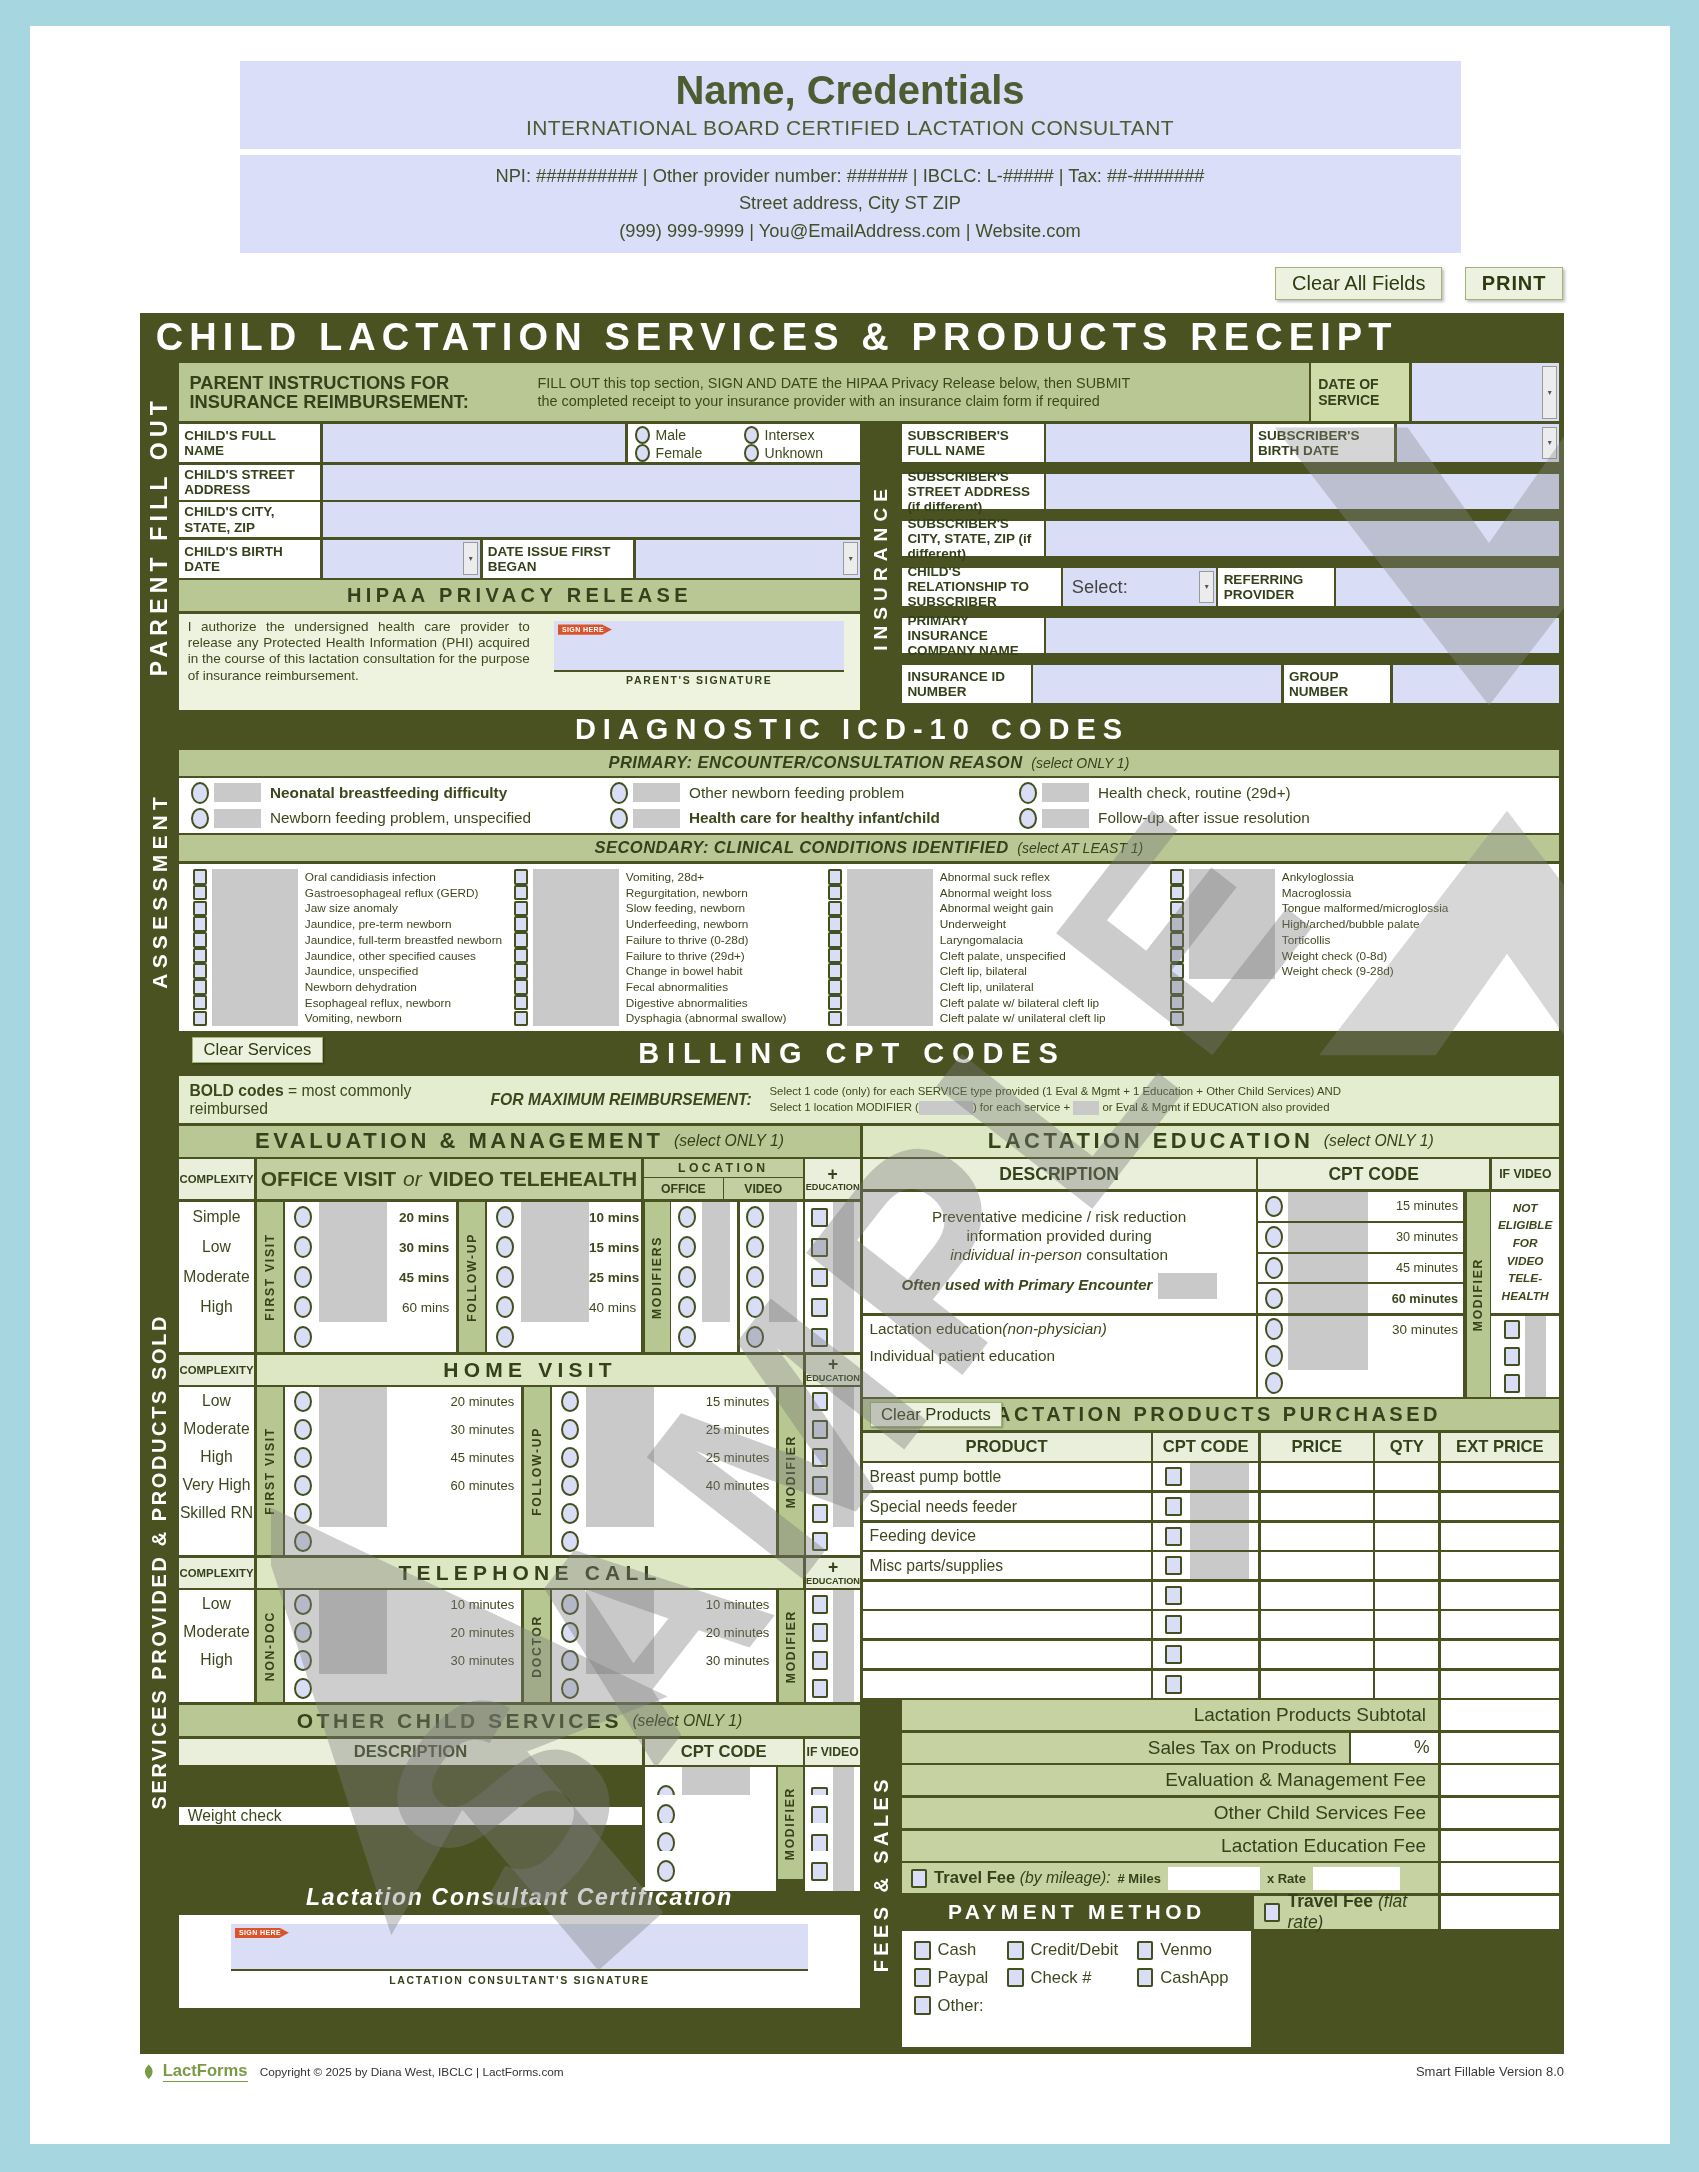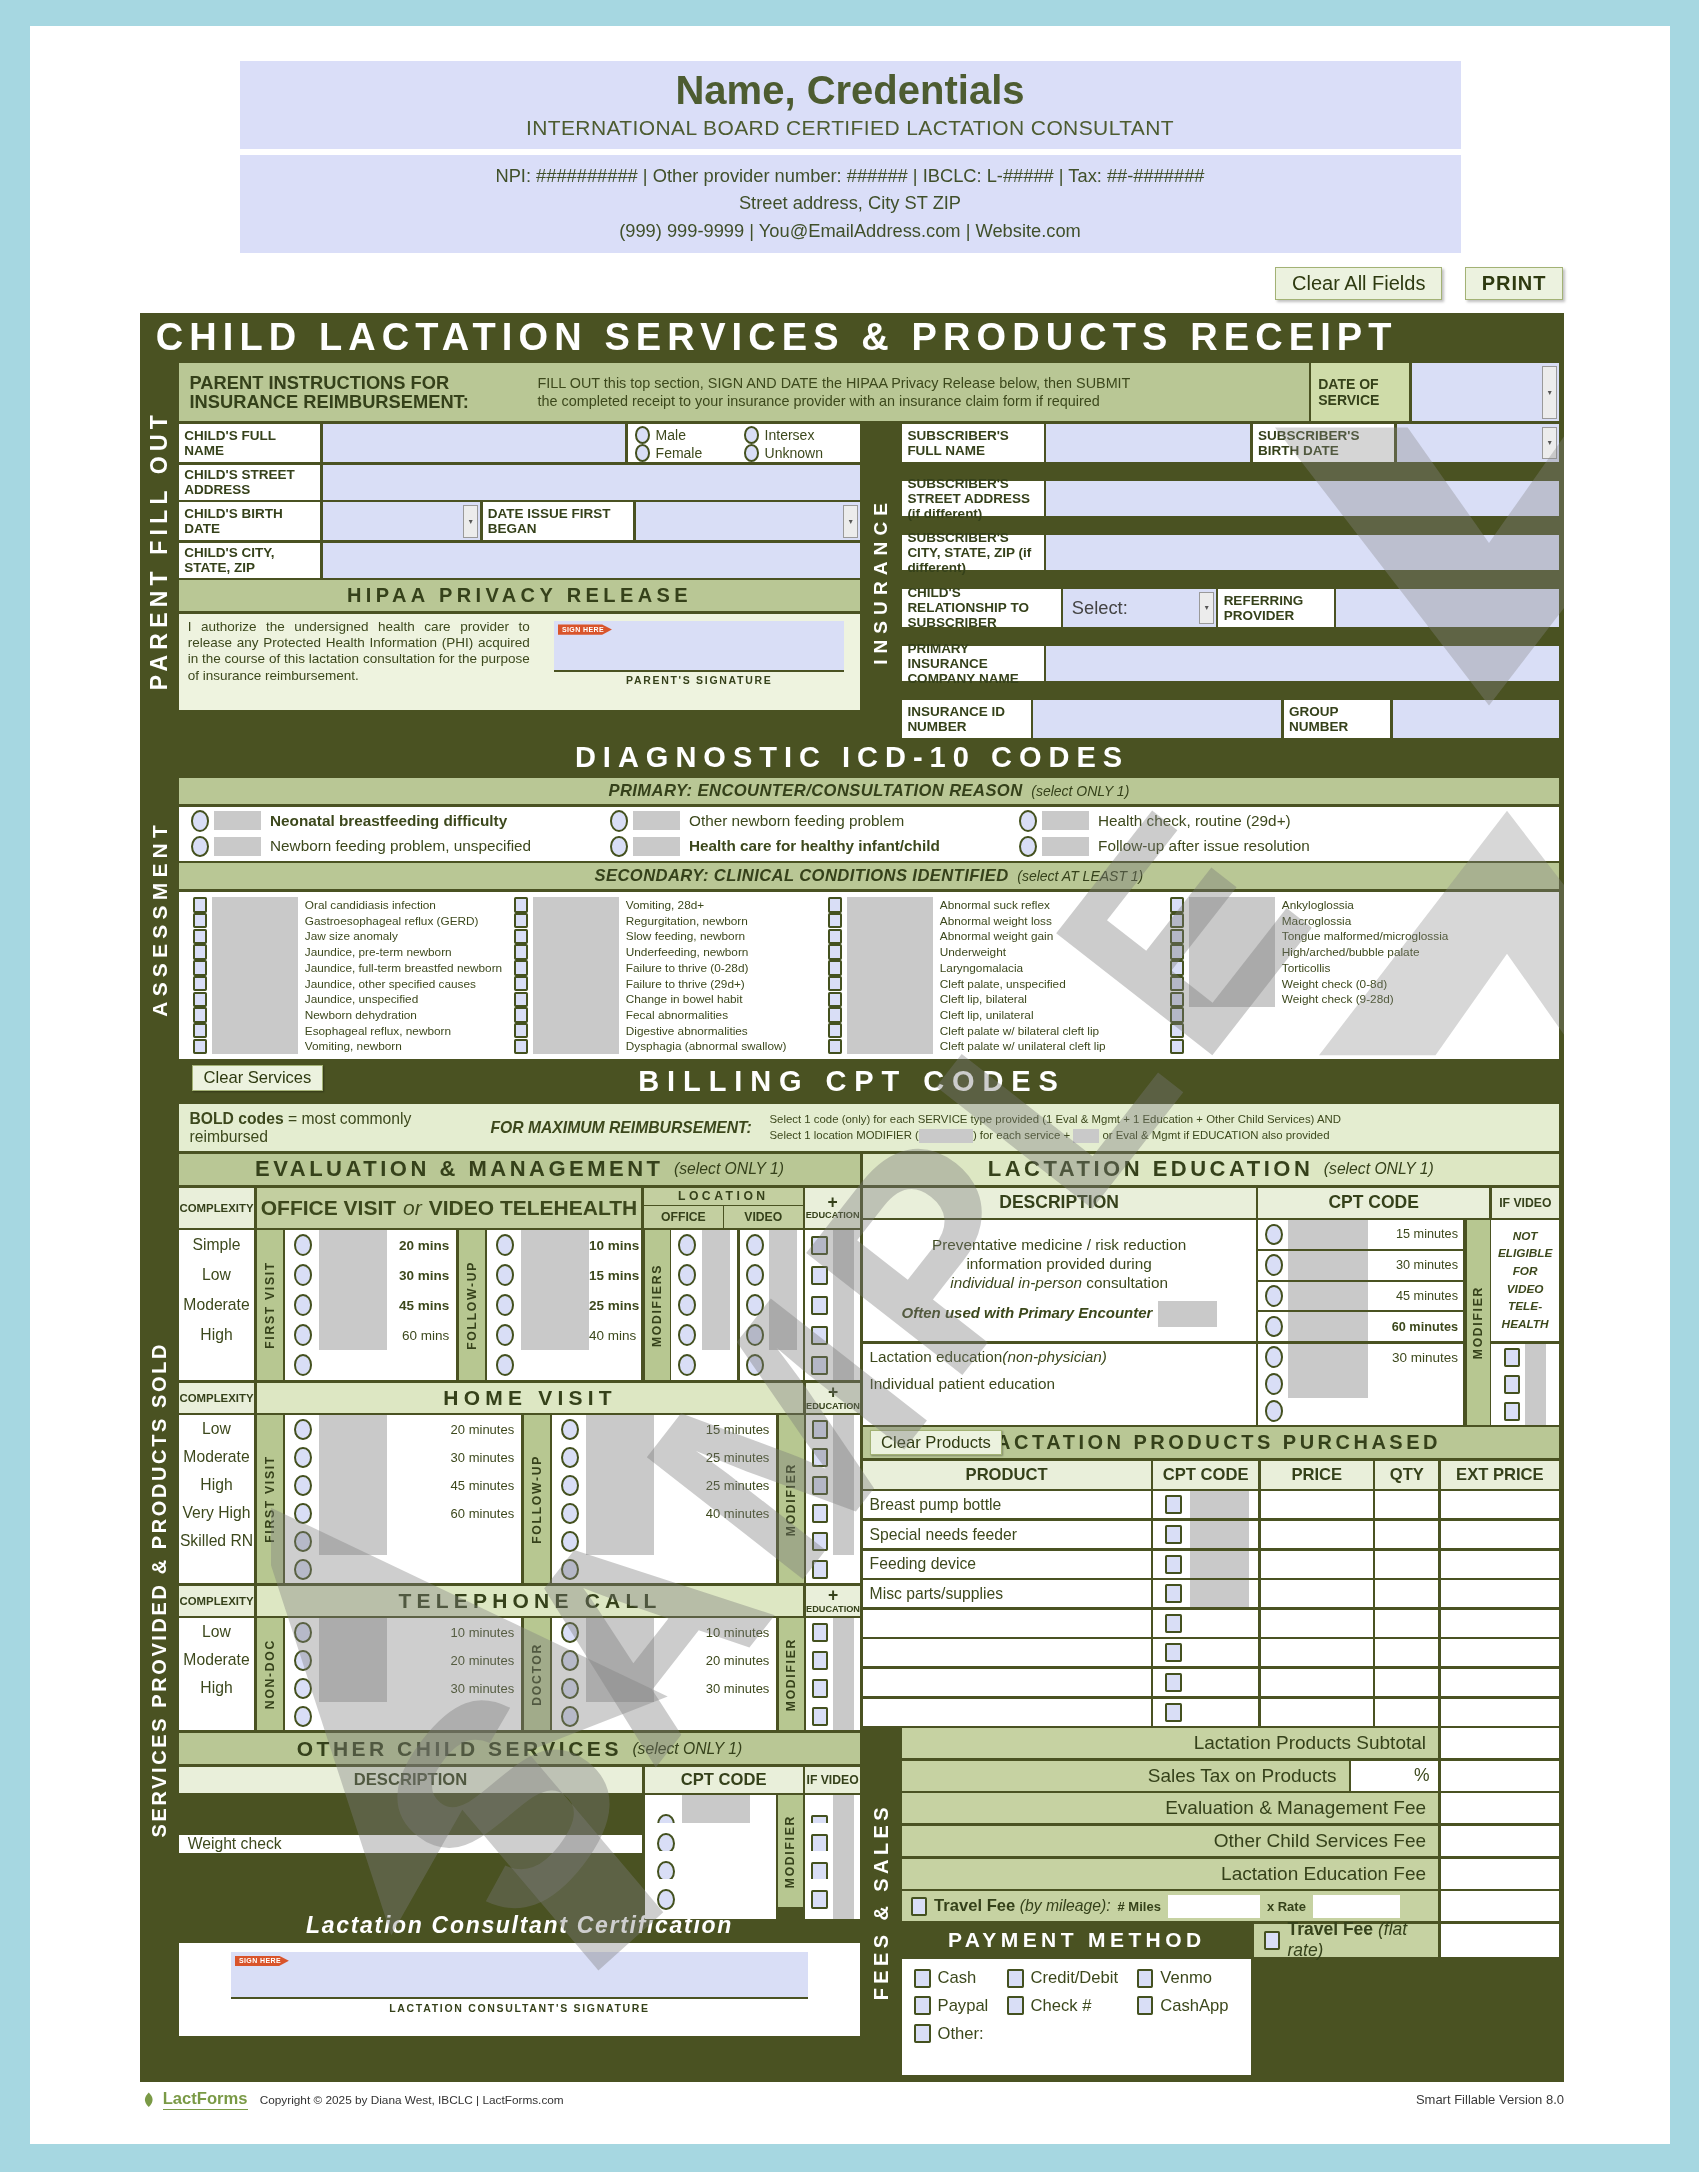--- a/index.html
+++ b/index.html
@@ -46,21 +46,21 @@
   .p-top{display:flex;gap:2.6px;height:58px;}
   .instr{flex:1;background:#b9c795;display:flex;align-items:center;}
   .instr-title{width:341px;font-weight:800;font-size:18.3px;line-height:1.08;color:#35411a;padding:0 7px 0 10.5px;}
   .instr-body{flex:1;font-size:14.4px;line-height:1.25;color:#3c481c;padding-right:7px;}
   .dos-label{width:84px;background:#cfdca9;font-weight:bold;font-size:14px;display:flex;align-items:center;padding:0 7px;color:#35411a;}
   .dos-input{width:147px;}
   .p-cols{display:flex;gap:2.6px;}
   .p-left{width:681px;display:flex;flex-direction:column;gap:2.6px;}
   .insrail{width:37px;flex:none;color:#fff;display:flex;align-items:center;justify-content:center;font-weight:bold;}
   .insrail .vtext{font-size:19px;letter-spacing:6.1px;}
-  .p-right{flex:1;display:flex;flex-direction:column;gap:19px;}
+  .p-right{flex:1;display:flex;flex-direction:column;gap:12px;}
   .prow{display:flex;gap:2.6px;}
   .h44{height:38px;} .h40{height:35px;} .h57{height:50px;}
   .w150{width:131px;flex:none;} .w135{width:118px;flex:none;} .w110{width:96px;flex:none;} .w170{width:148px;flex:none;} .w120{width:105px;flex:none;}
   .flex1{flex:1;}
   .genderbox{width:218px;flex:none;background:#fff;display:grid;grid-template-columns:1fr 1fr;grid-template-rows:1fr 1fr;grid-auto-flow:column;padding:1.7px 7px;}
   .gopt{display:flex;align-items:center;gap:5.2px;font-size:14px;}
   .gopt .rad{width:11.4px;height:14px;border-width:2.6px;}
   .hipaa-band{height:31px;background:#b9c795;display:flex;align-items:center;justify-content:center;font-weight:bold;font-size:20px;letter-spacing:4.4px;color:#35411a;}
   .hipaa-body{height:96px;background:#eef3df;display:flex;}
   .hipaa-text{width:342px;font-size:13.5px;line-height:1.2;padding:5.2px 8.7px;text-align:justify;}
@@ -307,33 +307,33 @@
                     <label class="gopt">
                       <span class="rad"></span>
                       <span>Unknown</span>
                     </label>
                   </div>
             </div>
             <div class="prow h40">
               <div class="label w150">CHILD'S STREET ADDRESS</div>
               <div class="lav flex1"></div>
             </div>
+            <div class="prow h40">
+              <div class="label w150">CHILD'S CITY, STATE, ZIP</div>
+              <div class="lav flex1"></div>
+            </div>
             <div class="prow h44">
               <div class="label w150">CHILD'S BIRTH DATE</div>
               <div class="lav input" style="width:157px;flex:none;">
                     <span class="dd"></span>
                   </div>
               <div class="label" style="width:140px;flex:none;">DATE ISSUE FIRST BEGAN</div>
               <div class="lav flex1 input">
                     <span class="dd"></span>
                   </div>
-            </div>
-            <div class="prow h40">
-              <div class="label w150">CHILD'S CITY, STATE, ZIP</div>
-              <div class="lav flex1"></div>
             </div>
             <div class="hipaa-band">HIPAA PRIVACY RELEASE</div>
             <div class="hipaa-body">
               <div class="hipaa-text">I authorize the undersigned health care provider to release any Protected Health Information (PHI) acquired in the course of this lactation consultation for the purpose of insurance reimbursement.</div>
               <div class="sigwrap">
                 <div class="sigbox lav">
                   <span class="signtag">SIGN HERE</span>
                 </div>
                 <div class="sigcap">PARENT'S SIGNATURE</div>
               </div>

